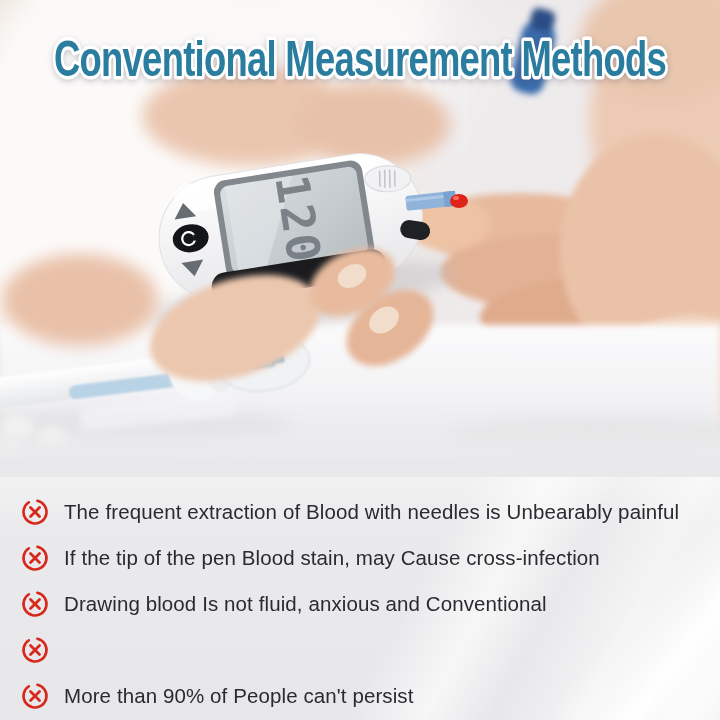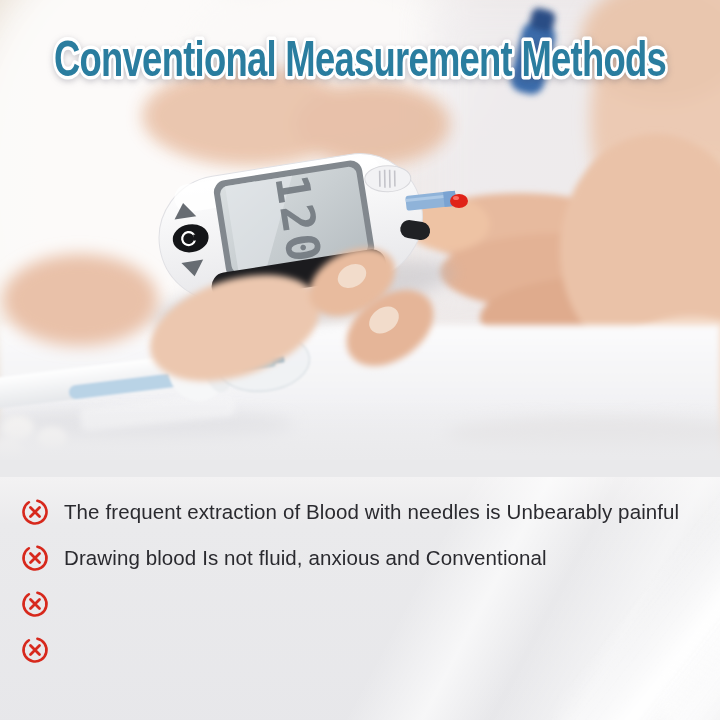--- a/index.html
+++ b/index.html
@@ -221,29 +221,37 @@
           <circle cx="15" cy="15" r="11.5" fill="none" stroke="#d7281c" stroke-width="2.6" stroke-linecap="round" stroke-dasharray="63 9" transform="rotate(-78 15 15)"></circle>
           <path d="M10.5,10.5 L19.5,19.5 M19.5,10.5 L10.5,19.5" stroke="#d7281c" stroke-width="2.8" stroke-linecap="round"></path>
         </svg>
         <span class="issue-text">The frequent extraction of Blood with needles is Unbearably painful</span>
       </li>
       <li class="issue-item">
         <svg class="issue-icon" viewBox="0 0 30 30">
           <circle cx="15" cy="15" r="11.5" fill="none" stroke="#d7281c" stroke-width="2.6" stroke-linecap="round" stroke-dasharray="63 9" transform="rotate(-78 15 15)"></circle>
           <path d="M10.5,10.5 L19.5,19.5 M19.5,10.5 L10.5,19.5" stroke="#d7281c" stroke-width="2.8" stroke-linecap="round"></path>
         </svg>
+        <span class="issue-text">If the tip of the pen Blood stain, may Cause cross-infection</span>
+      </li>
+      <li class="issue-item">
+        <svg class="issue-icon" viewBox="0 0 30 30">
+          <circle cx="15" cy="15" r="11.5" fill="none" stroke="#d7281c" stroke-width="2.6" stroke-linecap="round" stroke-dasharray="63 9" transform="rotate(-78 15 15)"></circle>
+          <path d="M10.5,10.5 L19.5,19.5 M19.5,10.5 L10.5,19.5" stroke="#d7281c" stroke-width="2.8" stroke-linecap="round"></path>
+        </svg>
         <span class="issue-text">Drawing blood Is not fluid, anxious and Conventional</span>
       </li>
       <li class="issue-item">
         <svg class="issue-icon" viewBox="0 0 30 30">
           <circle cx="15" cy="15" r="11.5" fill="none" stroke="#d7281c" stroke-width="2.6" stroke-linecap="round" stroke-dasharray="63 9" transform="rotate(-78 15 15)"></circle>
           <path d="M10.5,10.5 L19.5,19.5 M19.5,10.5 L10.5,19.5" stroke="#d7281c" stroke-width="2.8" stroke-linecap="round"></path>
         </svg>
       </li>
       <li class="issue-item">
         <svg class="issue-icon" viewBox="0 0 30 30">
           <circle cx="15" cy="15" r="11.5" fill="none" stroke="#d7281c" stroke-width="2.6" stroke-linecap="round" stroke-dasharray="63 9" transform="rotate(-78 15 15)"></circle>
           <path d="M10.5,10.5 L19.5,19.5 M19.5,10.5 L10.5,19.5" stroke="#d7281c" stroke-width="2.8" stroke-linecap="round"></path>
         </svg>
+        <span class="issue-text">More than 90% of People can't persist</span>
       </li>
     </ul>
   </div>
 </div>
 
 </body></html>

